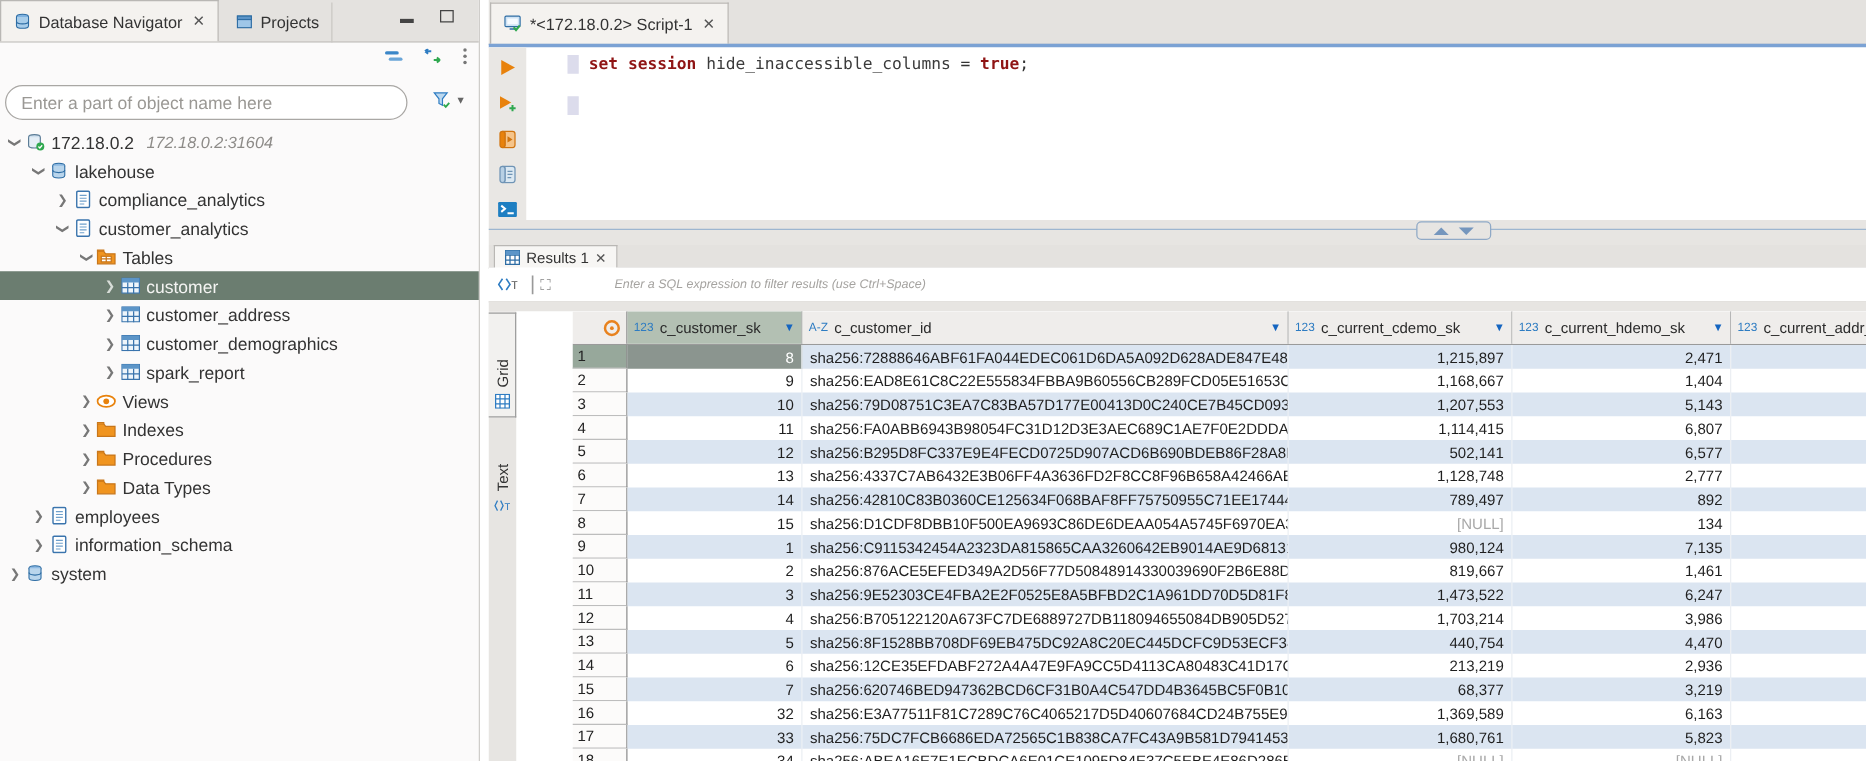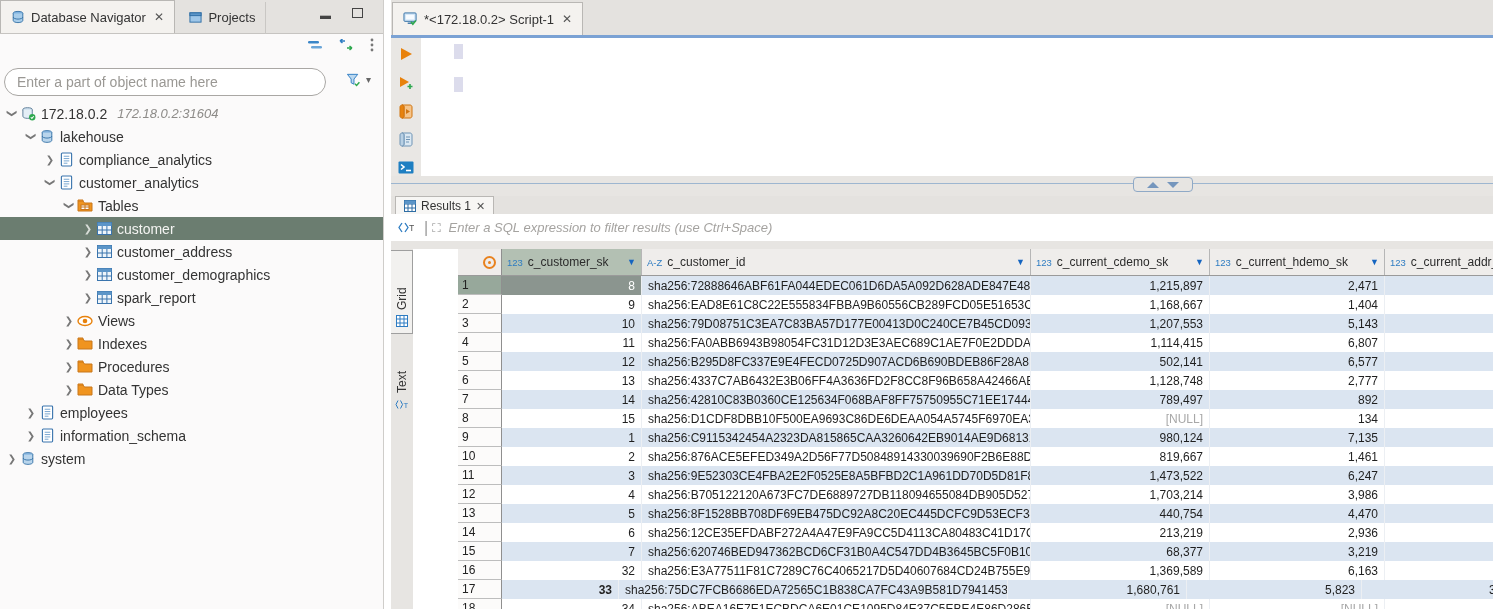--- a/index.html
+++ b/index.html
@@ -63,21 +63,21 @@
   
   #results-strip{left:391px;top:196px;width:1102px;height:18px;background:#e4e2df;border-bottom:1px solid #c6c4c1;}
   #results-tab{position:absolute;left:4px;top:0;height:18px;display:inline-flex;align-items:center;gap:5px;
       padding:0 8px;background:#f7f6f4;border:1px solid #b9b7b4;border-bottom:none;font-size:12px;}
   #filter-bar{left:391px;top:214px;width:1102px;height:27px;background:#fff;border-bottom:1px solid #c8c6c3;
       display:flex;align-items:center;}
   #filter-bar .ficon{margin:0 6px 0 7px;flex:0 0 auto;}
   #filter-query{font-size:13px;font-weight:bold;color:#1a1a1a;white-space:nowrap;}
   #filter-sep{color:#999;margin:0 4px;}
   #filter-expand{color:#8a8a8a;font-size:12px;margin-right:8px;}
-  #filter-placeholder{font-style:italic;color:#a5a3a0;font-size:13px;white-space:nowrap;}
+  #filter-placeholder{font-style:italic;color:#a5a3a0;font-size:10px;white-space:nowrap;margin-left:43px;}
   #gray-strip{left:391px;top:241px;width:1102px;height:8px;background:#e7e5e2;}
 
   #vtabs{left:391px;top:249px;width:22px;height:360px;background:#e7e5e2;}
   .vtab{position:absolute;left:0;width:21px;overflow:visible;}
   .vtab-inner{position:absolute;left:0;top:0;height:21px;transform-origin:0 0;
       display:flex;align-items:center;gap:5px;font-size:12px;color:#333;padding-left:6px;box-sizing:border-box;}
   .vtab.sel{background:#f2f1ef;border:1px solid #9f9f9f;border-left:none;}
 
   #grid{left:413px;top:249px;width:1080px;height:360px;background:#fff;overflow:hidden;margin-left:45px;}
   #grid-header{position:absolute;left:0;top:0;height:26px;display:flex;border-bottom:1px solid #9a9a9a;}
@@ -386,20 +386,21 @@
       </span>
       <span class="ebtn">
         <svg width="16" height="13" viewBox="0 0 16 13">
             <rect x="0.5" y="0.5" width="15" height="12" fill="#1e7fc2" rx="1"></rect>
             <path d="M3 3.5l3 2.5-3 2.5" stroke="#fff" stroke-width="1.6" fill="none"></path>
             <path d="M8 9.5h5" stroke="#fff" stroke-width="1.6"></path>
           </svg>
       </span>
     </div>
     <div id="code">
+        <div class="code-line" style="top: 6px;"><span class="txt"><span class="tok-kw">set session</span><span class="tok-pl"> </span><span class="tok-id">hide_inaccessible_columns</span><span class="tok-pl"> = </span><span class="tok-kw">true</span><span class="tok-pl">;</span></span></div>
         <div class="chbar" style="top: 6px;"></div>
         <div class="code-line" style="top: 22px;"><span class="txt"></span></div>
         <div class="chbar" style="top: 39px;"></div>
       </div>
   </div>
 
   <div id="splitter" class="abs">
     <div id="splitline"></div>
     <div id="collapse-widget">
       <span class="tri-up"></span>
@@ -618,21 +619,21 @@
         <div class="grow">
           <div class="gnum">16</div>
           <div class="gcell r" style="width: 140px;">32</div>
           <div class="gcell" style="width: 389px;">sha256:E3A77511F81C7289C76C4065217D5D40607684CD24B755E9F7</div>
           <div class="gcell r" style="width: 179px;">1,369,589</div>
           <div class="gcell r" style="width: 175px;">6,163</div>
           <div class="gcell r" style="width: 170px; padding-right: 12px;">48,29</div>
         </div>
         <div class="grow stripe">
           <div class="gnum">17</div>
-          <div class="gcell r" style="width: 117px; font-weight: bold;">33</div>
+          <div class="gcell r" style="width: 140px;">33</div>
           <div class="gcell" style="width: 389px;">sha256:75DC7FCB6686EDA72565C1B838CA7FC43A9B581D79414537</div>
           <div class="gcell r" style="width: 179px;">1,680,761</div>
           <div class="gcell r" style="width: 175px;">5,823</div>
           <div class="gcell r" style="width: 170px; padding-right: 12px;">32,43</div>
         </div>
         <div class="grow">
           <div class="gnum">18</div>
           <div class="gcell r" style="width: 140px;">34</div>
           <div class="gcell" style="width: 389px;">sha256:ABEA16E7E1ECBDCA6E01CE1095D84E37C5EBE4E86D286B1E</div>
           <div class="gcell r nullv" style="width: 179px;">[NULL]</div>

